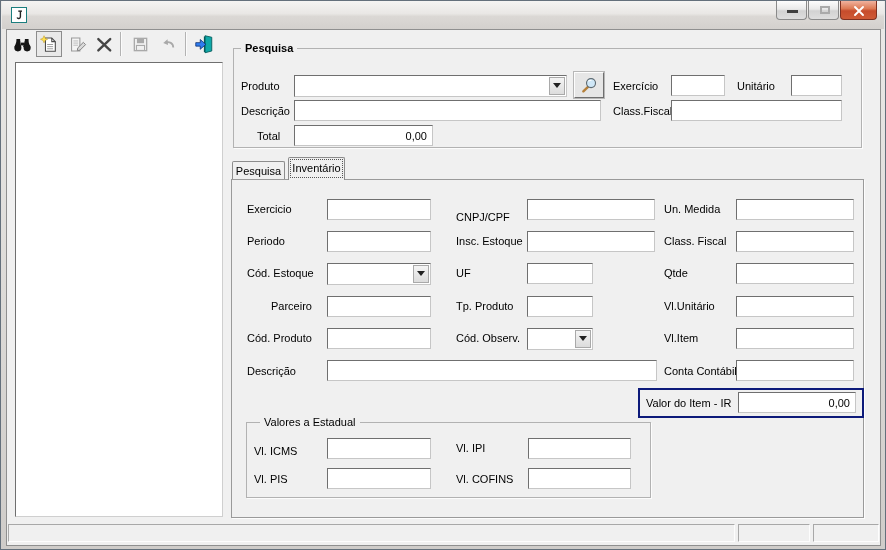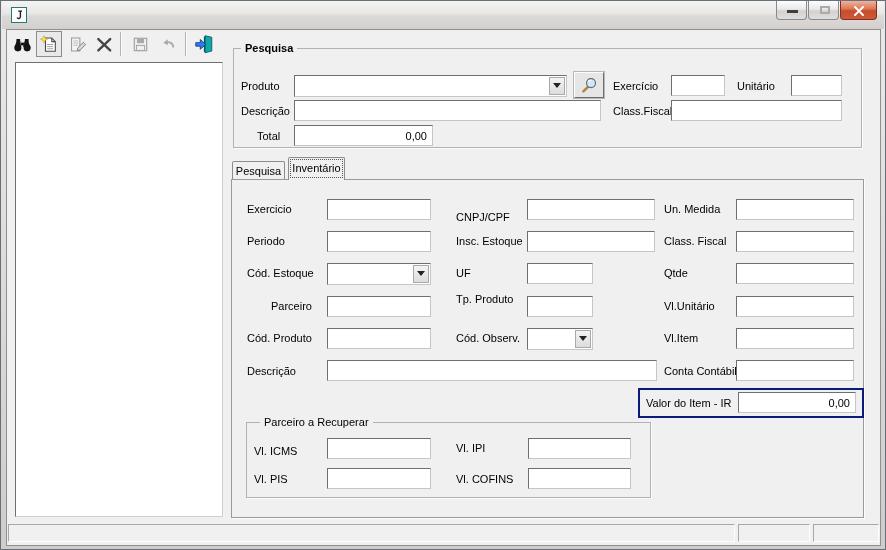--- a/index.html
+++ b/index.html
@@ -196,21 +196,21 @@
       <div class="ddarrow"></div>
     </div>
   </div>
   <div class="lbl" style="left:455px;top:266px;">UF</div>
   <input class="tb" style="left: 526px; top: 262px; width: 66px;" value="">
   <div class="lbl" style="left:663px;top:266px;">Qtde</div>
   <input class="tb" style="left: 735px; top: 262px; width: 118px;" value="">
 
   <div class="lbl" style="left:250px;top:299px;padding-left:20px;">Parceiro</div>
   <input class="tb" style="left: 326px; top: 295px; width: 104px;" value="">
-  <div class="lbl" style="left:455px;top:292px;">Tp. Produto</div>
+  <div class="lbl" style="left:455px;top:299px;">Tp. Produto</div>
   <input class="tb" style="left: 526px; top: 295px; width: 66px;" value="">
   <div class="lbl" style="left:663px;top:299px;">Vl.Unitário</div>
   <input class="tb" style="left: 735px; top: 295px; width: 118px;" value="">
 
   <div class="lbl" style="left:246px;top:331px;">Cód. Produto</div>
   <input class="tb" style="left: 326px; top: 327px; width: 104px;" value="">
   <div class="lbl" style="left:455px;top:331px;">Cód. Observ.</div>
   <div class="combo" style="left:526px;top:327px;width:66px;">
     <input value="" style="">
     <div class="ddbtn">
@@ -223,21 +223,21 @@
   <div class="lbl" style="left:246px;top:364px;">Descrição</div>
   <input class="tb" style="left: 326px; top: 359px; width: 330px;" value="">
   <div class="lbl" style="left:663px;top:364px;">Conta Contábil</div>
   <input class="tb" style="left: 735px; top: 359px; width: 118px;" value="">
 
   <div class="irbox"></div>
   <div class="lbl" style="left:645px;top:396px;">Valor do Item - IR</div>
   <input class="tb num" style="left: 737px; top: 391px; width: 118px;" value="0,00">
 
   <div class="groupbox" style="left:245px;top:421px;width:405px;height:76px;"></div>
-  <div class="grouplegend" style="left:259px;top:415px;">Parceiro a Recuperar</div>
+  <div class="grouplegend" style="left:259px;top:415px;">Valores a Estadual</div>
   <div class="lbl" style="left:253px;top:444px;">Vl. ICMS</div>
   <input class="tb" style="left: 326px; top: 437px; width: 104px;" value="">
   <div class="lbl" style="left:455px;top:441px;">Vl. IPI</div>
   <input class="tb" style="left: 527px; top: 437px; width: 103px;" value="">
   <div class="lbl" style="left:253px;top:472px;">Vl. PIS</div>
   <input class="tb" style="left: 326px; top: 467px; width: 104px;" value="">
   <div class="lbl" style="left:455px;top:472px;">Vl. COFINS</div>
   <input class="tb" style="left: 527px; top: 467px; width: 103px;" value="">
 
   <div class="statusbar">

